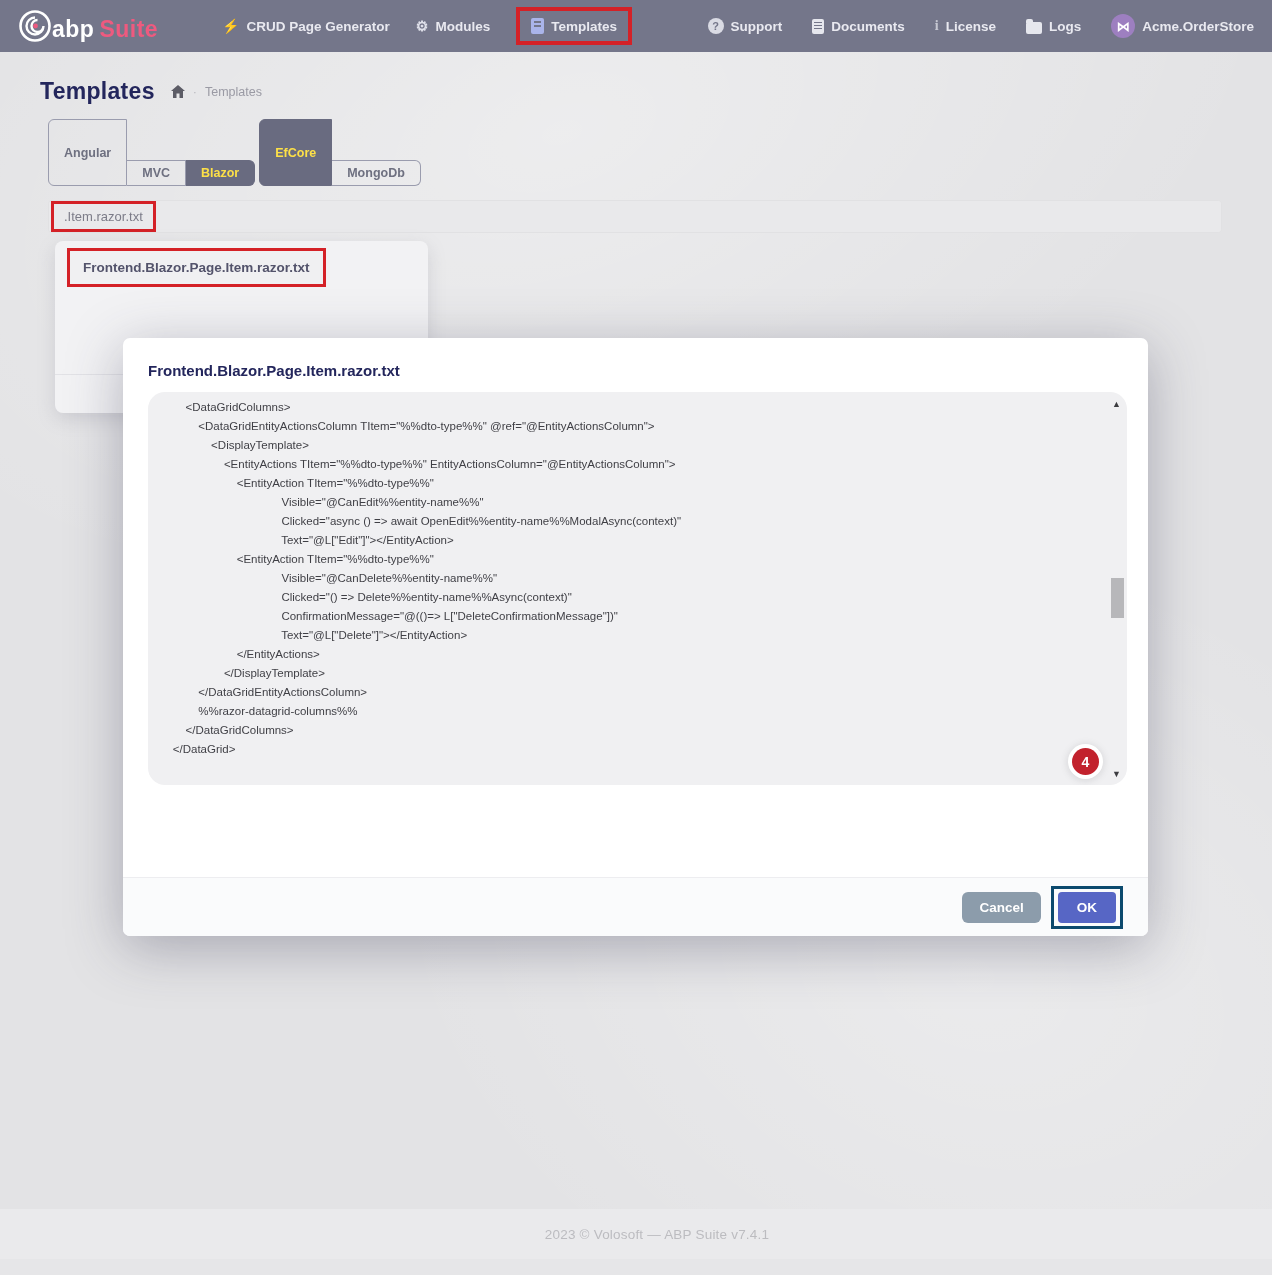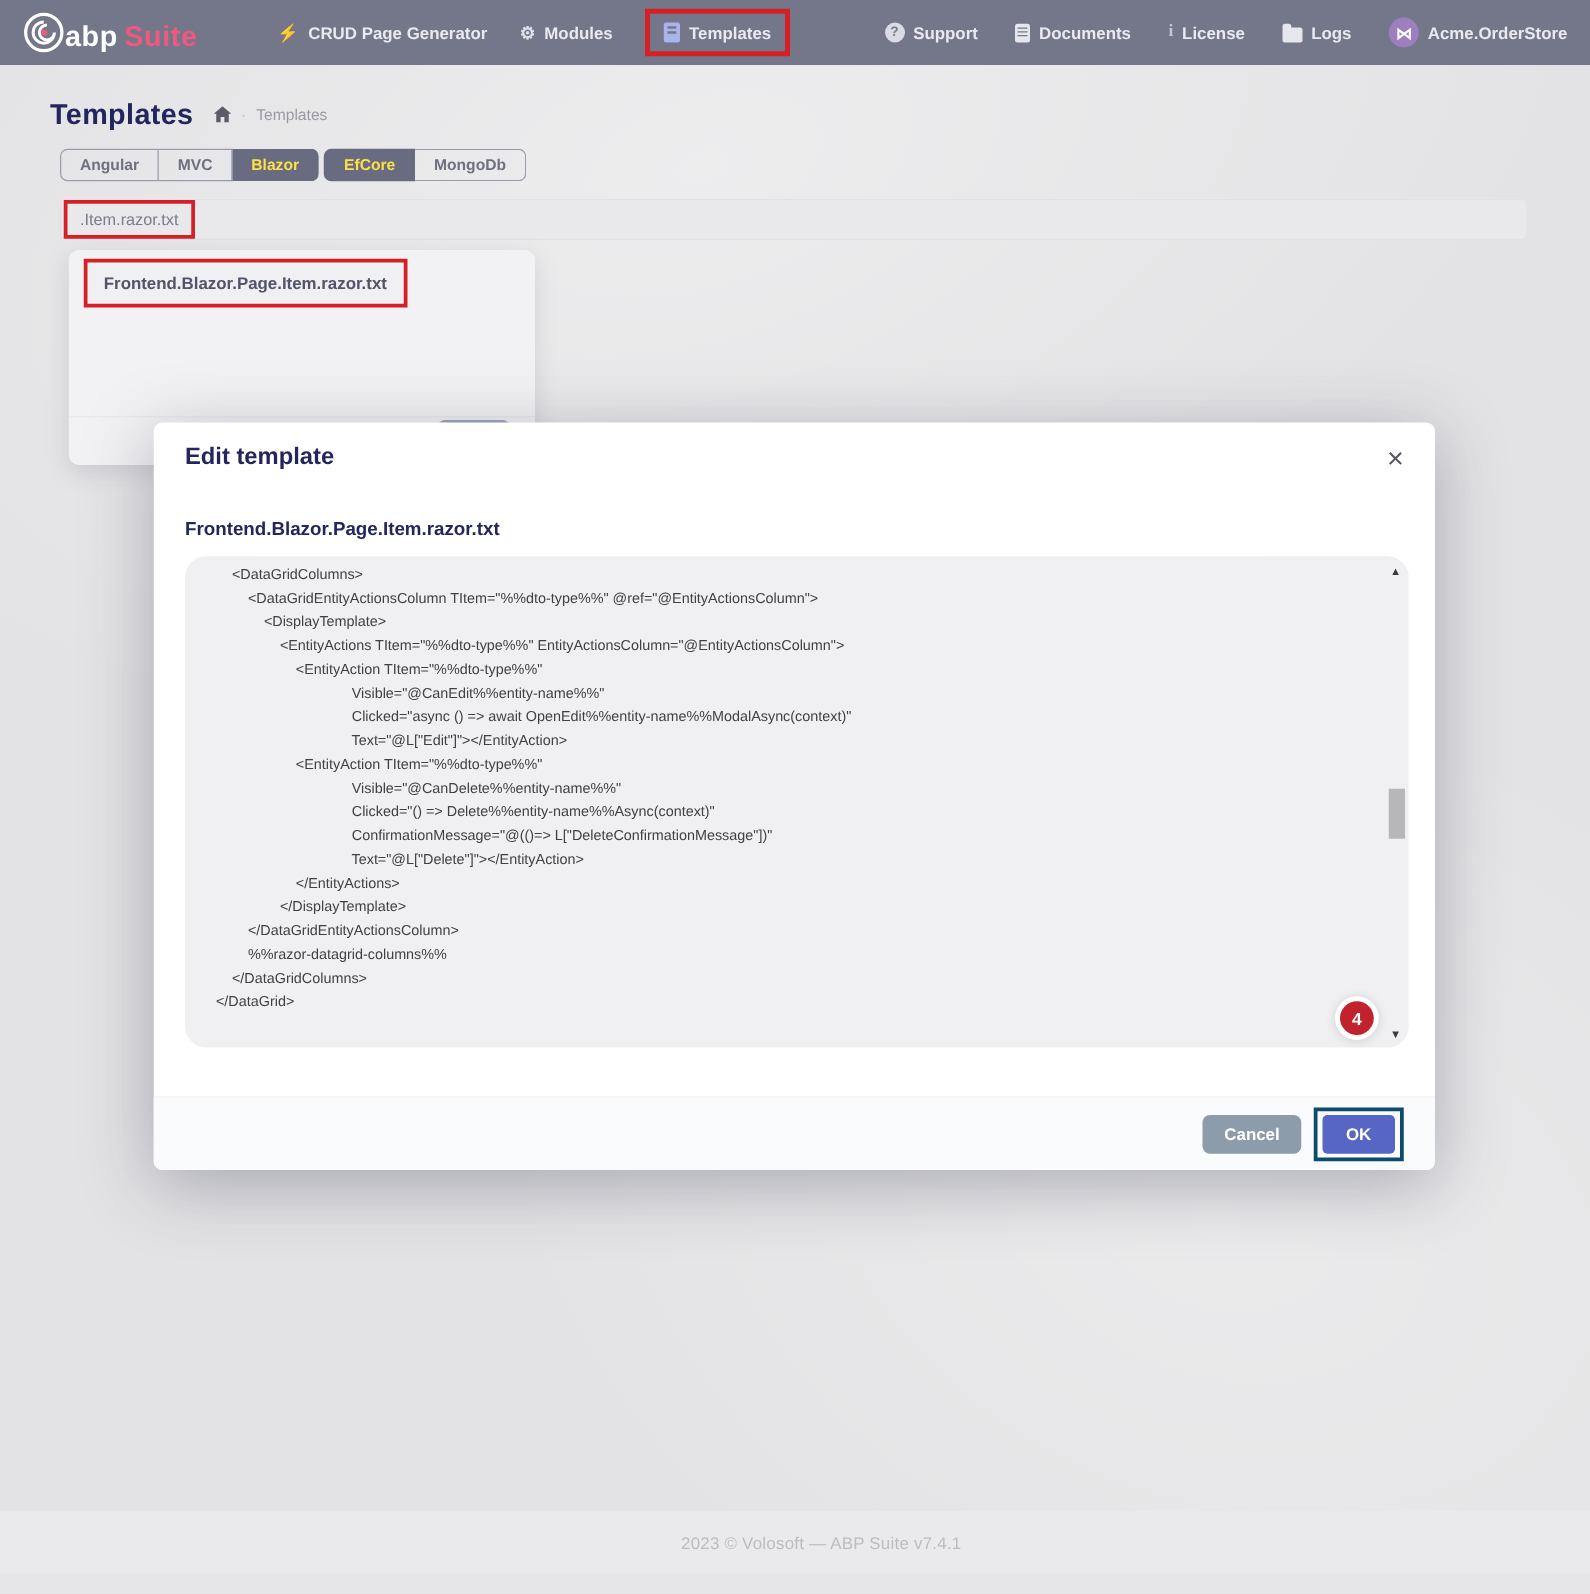--- a/index.html
+++ b/index.html
@@ -38,21 +38,21 @@
   .content { position:relative; padding:26px 40px 0 40px; z-index:1; }
   .title-row { display:flex; align-items:center; gap:16px; }
   .page-title { font-size:23px; font-weight:700; color:#23265c; letter-spacing:0.3px; }
   .breadcrumb { display:flex; align-items:center; gap:8px; color:#9a9aa4; font-size:12.5px; }
   .home-icon svg { display:block; }
   .crumb-dot { color:#b9b9c0; }
 
   .tabs-row { display:flex; gap:4px; margin:14px 0 0 8px; }
   .btn-group { display:flex; }
   .tab-btn { font-size:12.5px; font-weight:600; color:#6e7080; background:transparent; border:1px solid #9a9cae; padding:5px 15px; cursor:pointer; font-family:inherit; }
-  .btn-group .tab-btn + .tab-btn { border-left:none; }
+  .btn-group .tab-btn + .tab-btn { border-left:none;margin-top:41px; }
   .btn-group .tab-btn:first-child { border-radius:6px 0 0 6px; }
   .btn-group .tab-btn:last-child { border-radius:0 6px 6px 0; }
   .tab-btn.active { background:#696b80; border-color:#696b80; color:#fde047; }
 
   .search-bar { margin:14px 0 0 8px; width:1174px; height:33px; background:#e9e9eb; border-radius:4px;
                 display:flex; align-items:center; padding-left:14px; box-shadow:inset 0 0 0 1px rgba(0,0,0,0.03); }
   .search-text-box { border:3px solid #d42127; padding:5px 10px; margin-left:-11px; font-size:13px; color:#7c7c88; }
 
   .card { position:relative; margin:8px 0 0 15px; width:373px; height:172px; background:#f2f2f4; border-radius:8px;
           box-shadow:0 6px 18px rgba(120,120,135,0.22); padding:7px 12px; }
@@ -183,24 +183,20 @@
 
     <div class="card">
       <div class="file-chip"><span>Frontend.Blazor.Page.Item.razor.txt</span></div>
       <div class="card-footer">
         <button class="card-edit-btn"></button>
       </div>
     </div>
   </div>
 
   <div class="modal">
-    <div class="modal-header">
-      <div class="modal-title">Edit template</div>
-      <button class="modal-close">×</button>
-    </div>
     <div class="modal-body">
       <div class="modal-file-name">Frontend.Blazor.Page.Item.razor.txt</div>
       <div class="code-box">
         <pre>        &lt;DataGridColumns&gt;
             &lt;DataGridEntityActionsColumn TItem="%%dto-type%%" @ref="@EntityActionsColumn"&gt;
                 &lt;DisplayTemplate&gt;
                     &lt;EntityActions TItem="%%dto-type%%" EntityActionsColumn="@EntityActionsColumn"&gt;
                         &lt;EntityAction TItem="%%dto-type%%"
                                       Visible="@CanEdit%%entity-name%%"
                                       Clicked="async () =&gt; await OpenEdit%%entity-name%%ModalAsync(context)"

